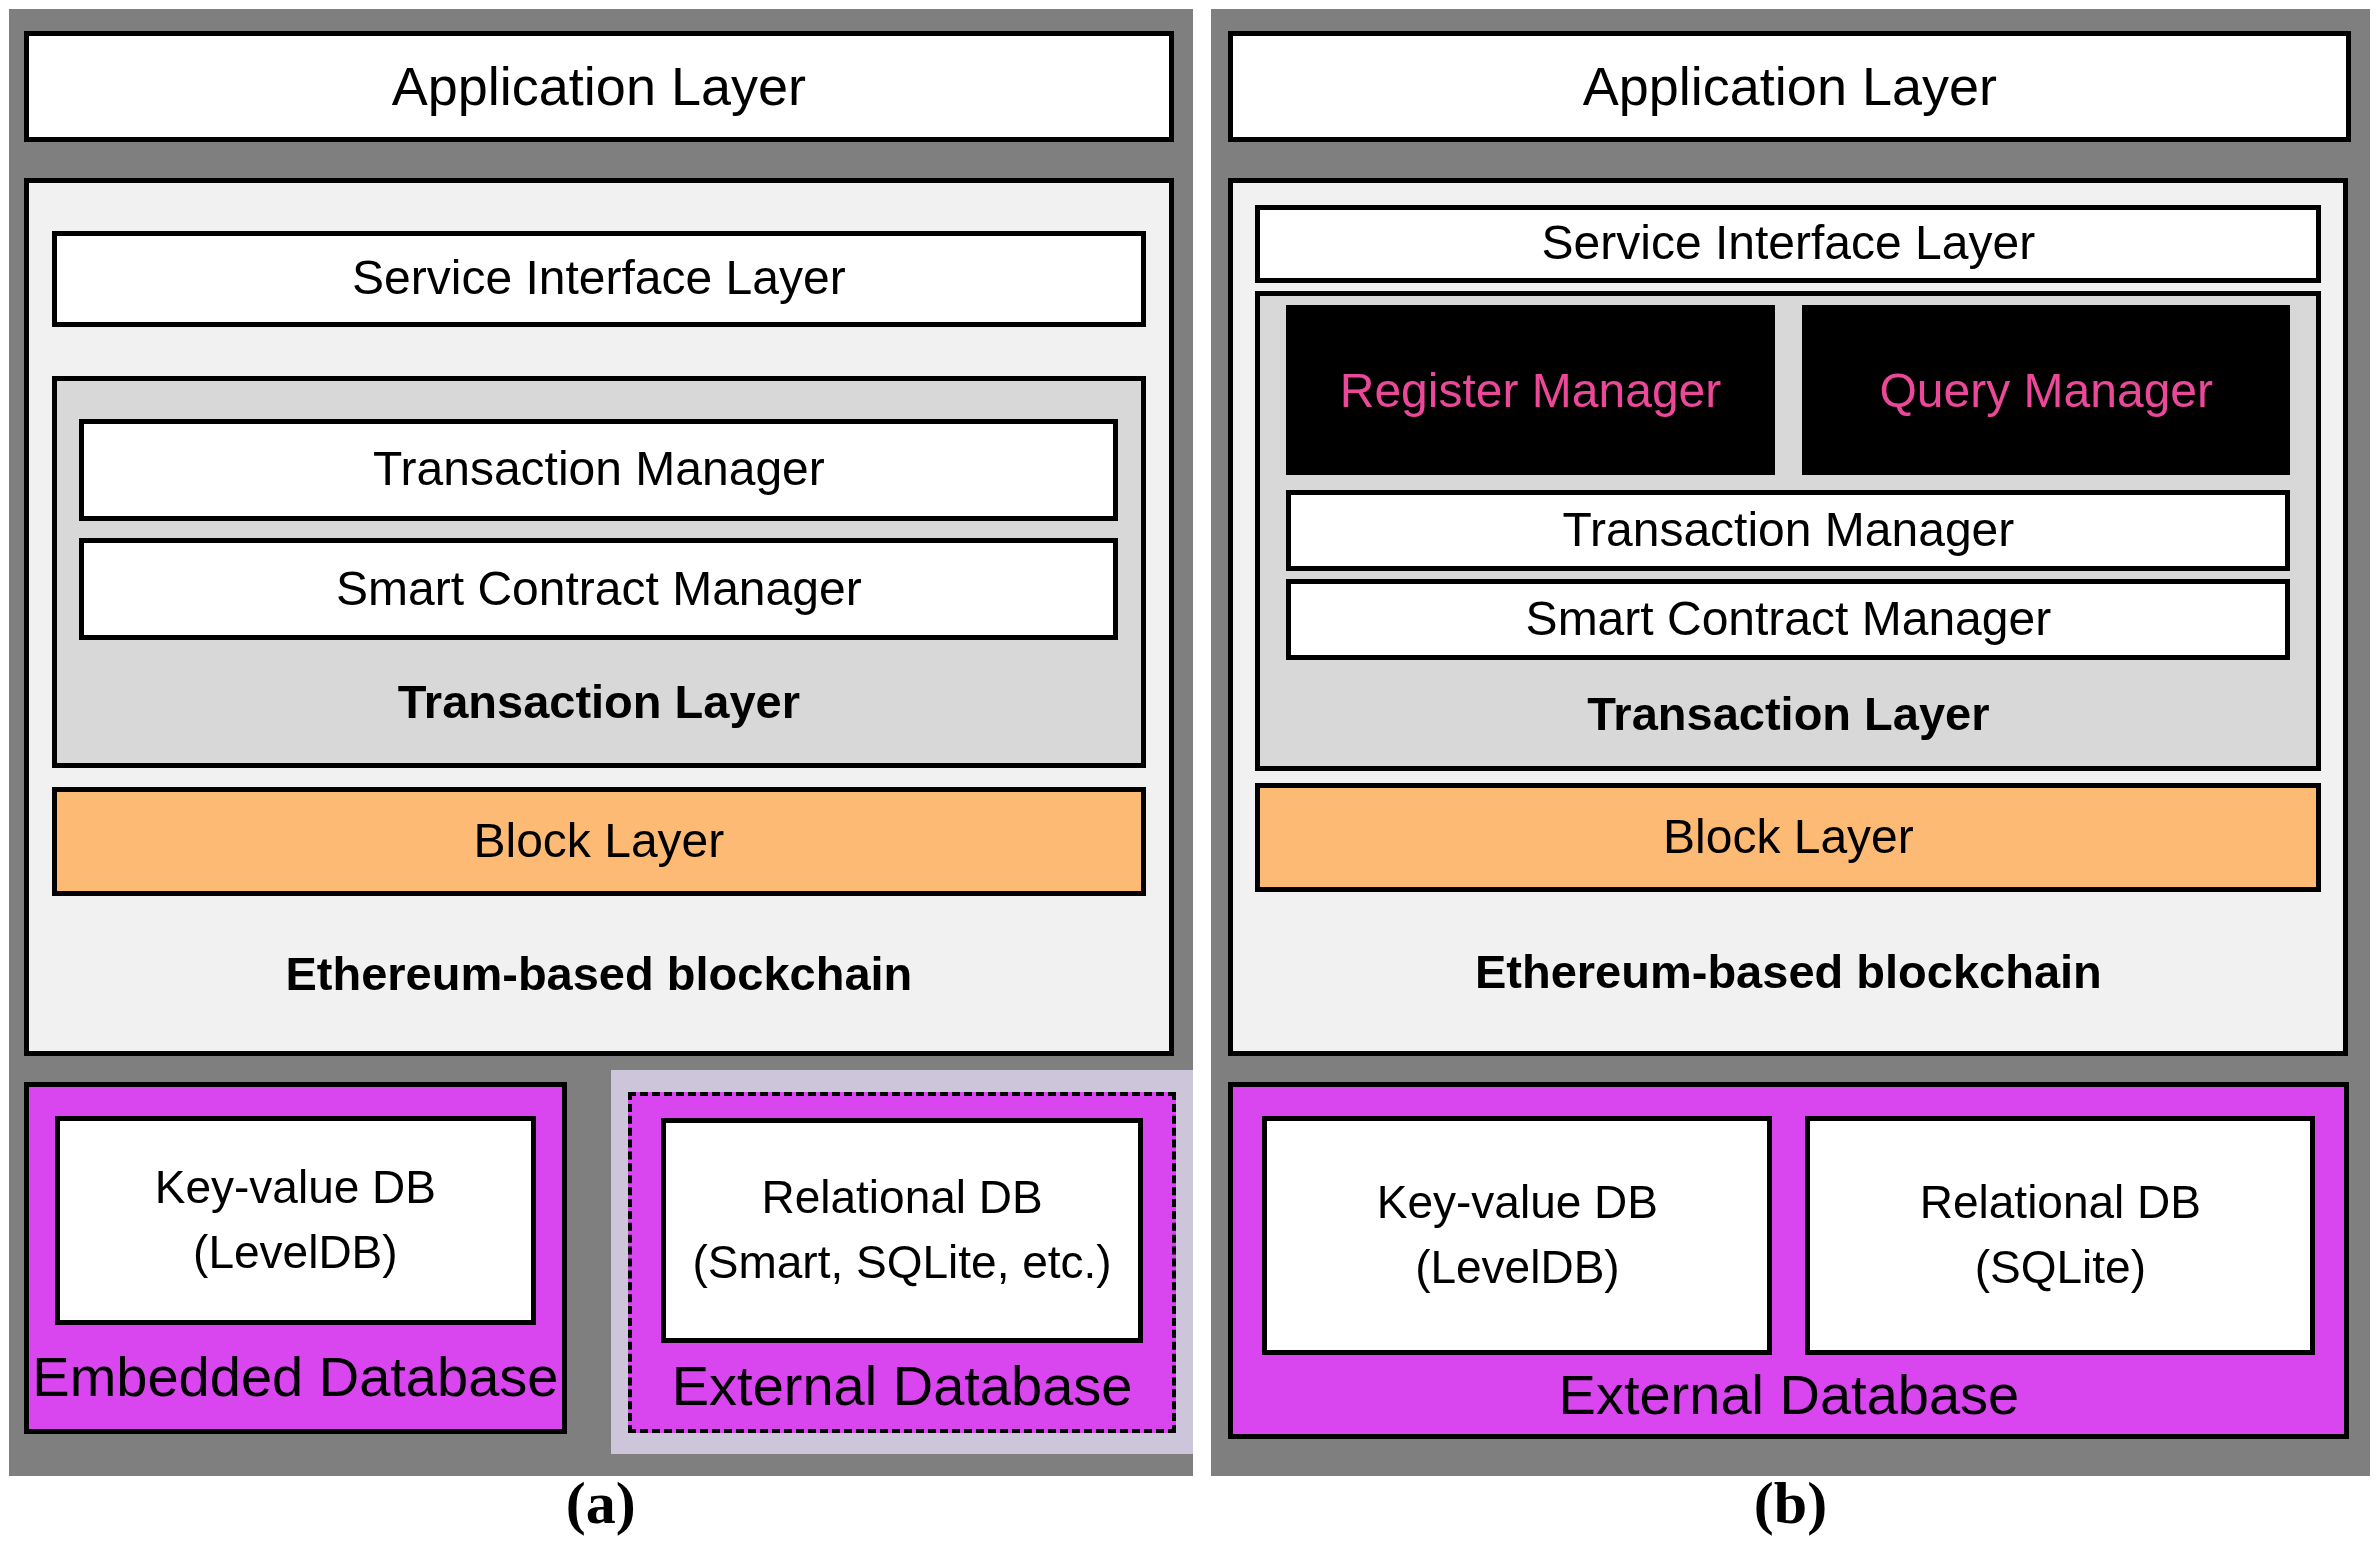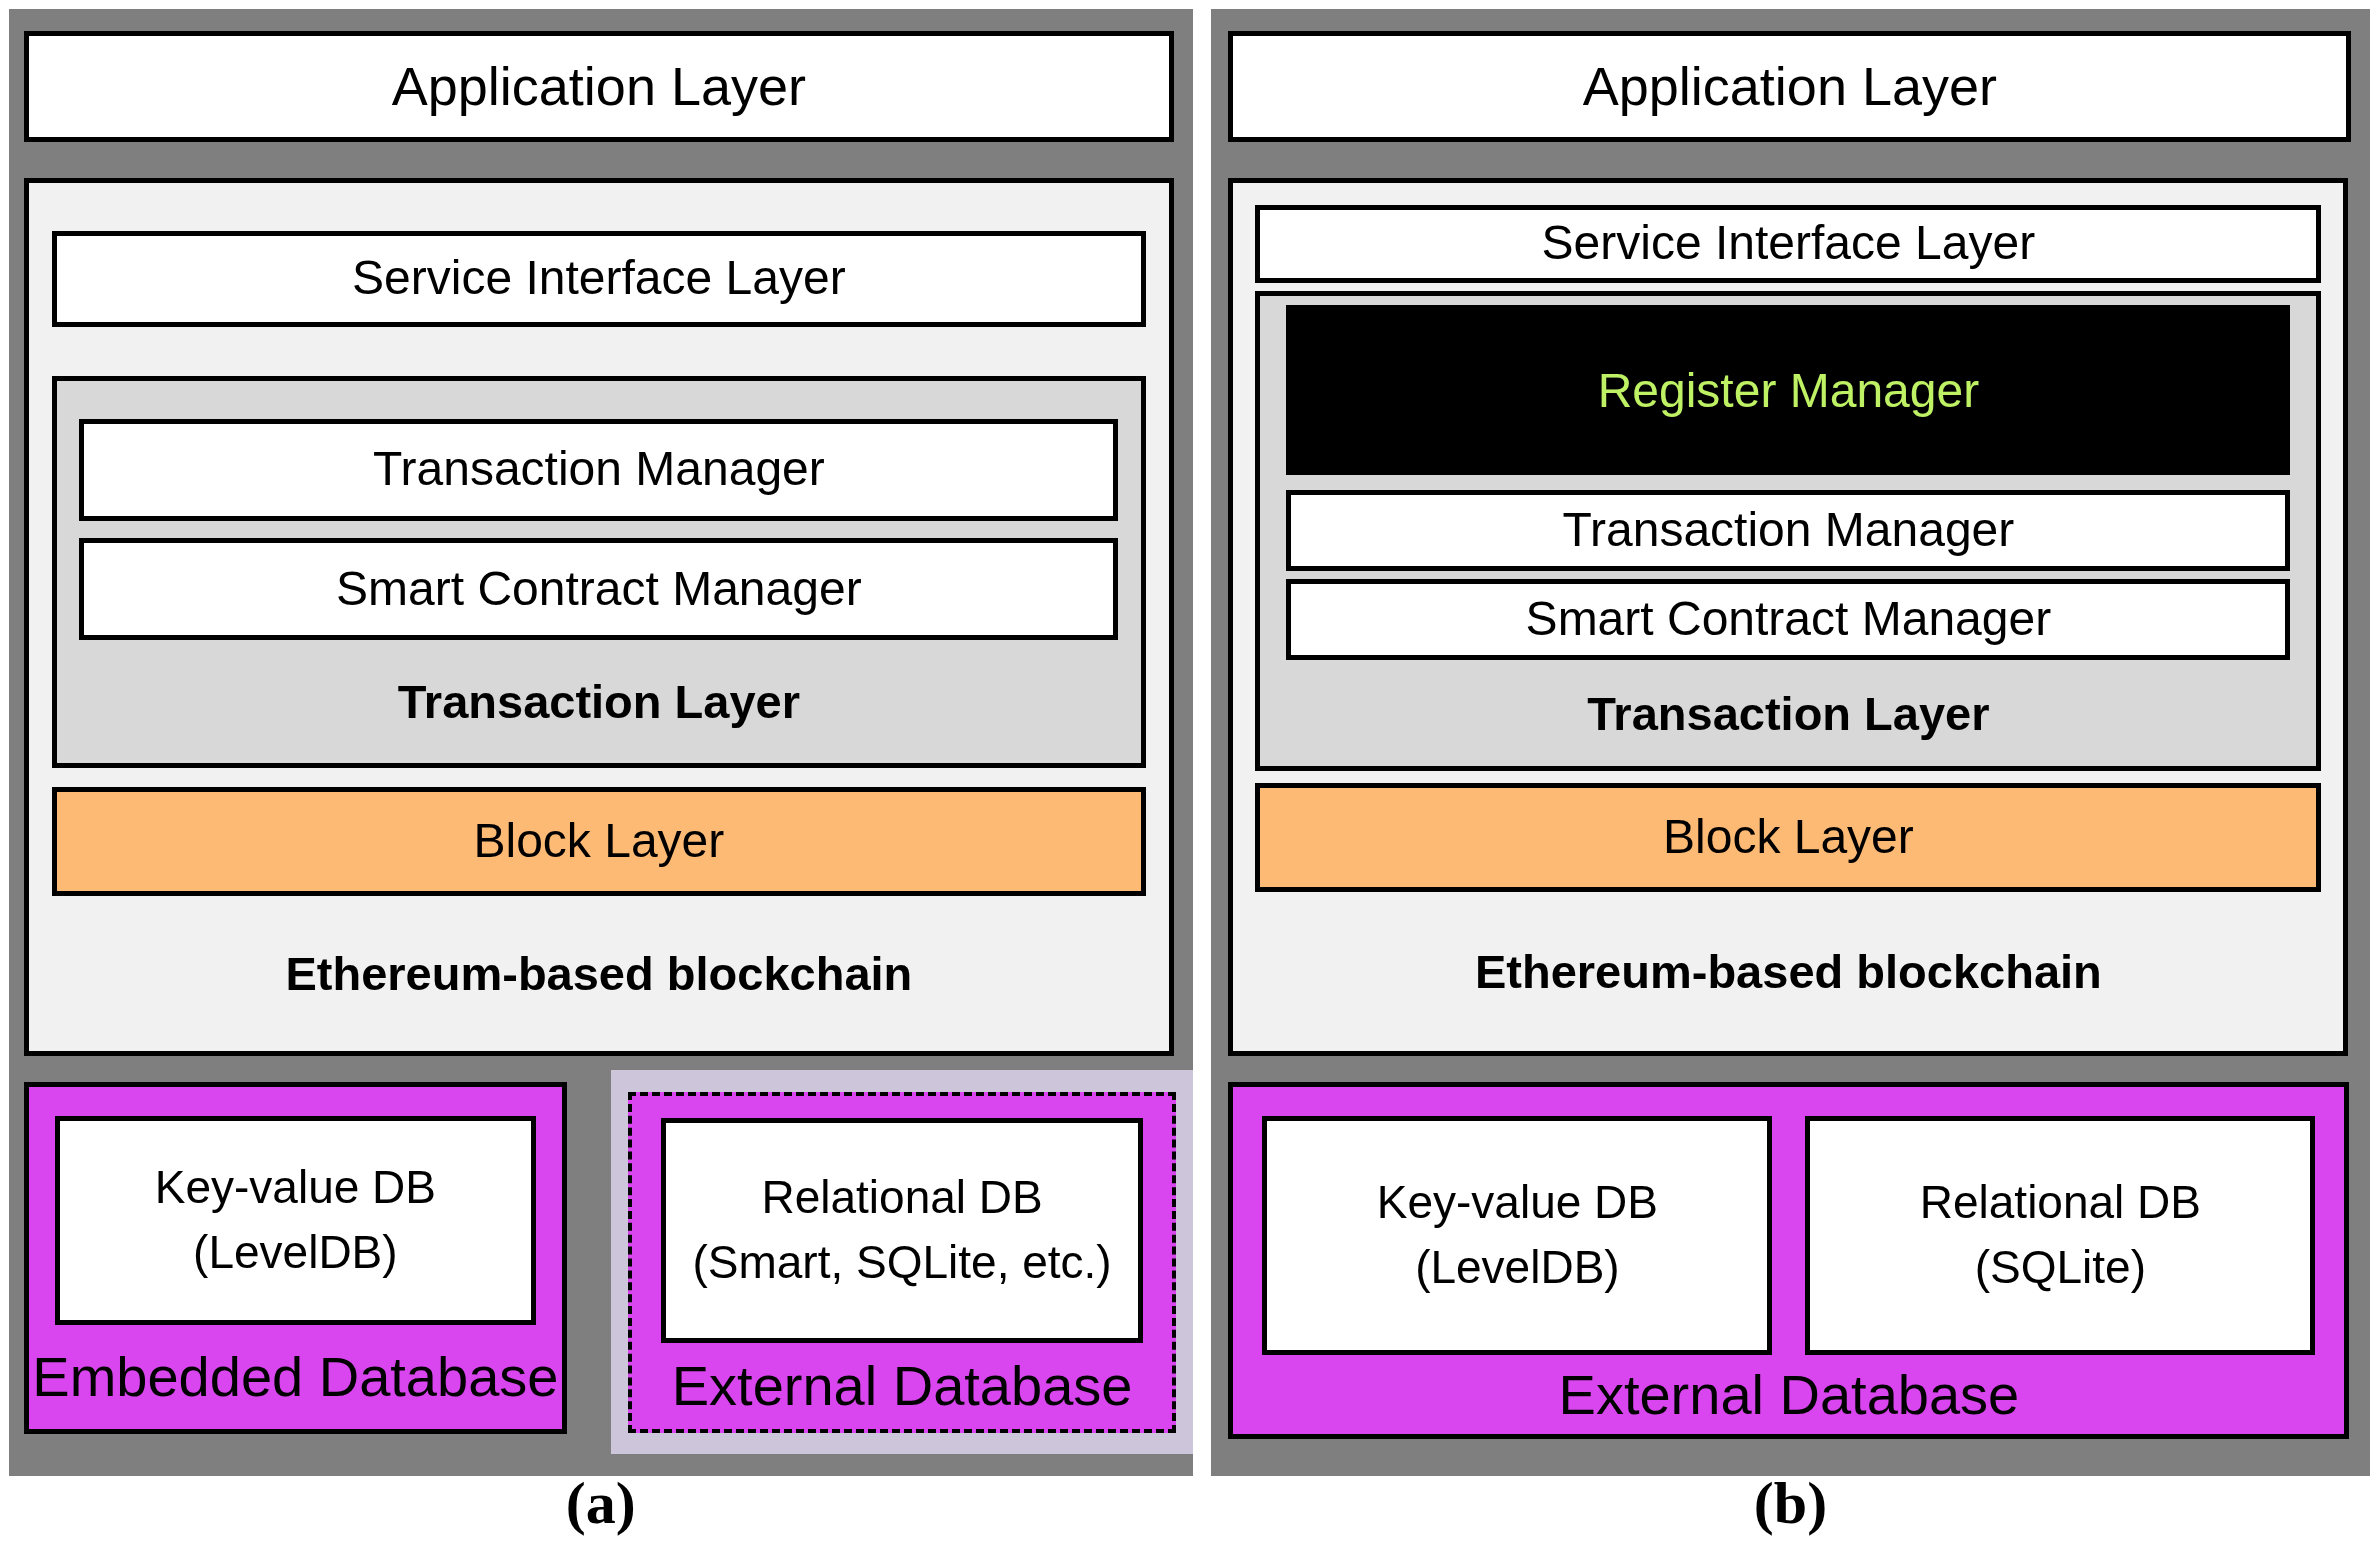--- a/index.html
+++ b/index.html
@@ -62,21 +62,21 @@
     display: flex;
     align-items: center;
     justify-content: center;
     text-align: center;
     font-size: 47px;
     font-weight: bold;
   }
 
   .black-box {
     background: #000000;
-    color: #bef264;
+    color: #ec4899;
     border: none;
     display: flex;
     align-items: center;
     justify-content: center;
     text-align: center;
     font-size: 48px;
     flex: 1;
   }
 
   .db-container {
@@ -199,20 +199,23 @@
       <div class="box" style="margin:22px 22px 0; height:78px; flex:none;">
         <span>Service Interface Layer</span>
       </div>
 
       <div class="txn" style="margin:8.7px 22px 0; height:480px;">
 
         <div class="db-row" style="margin:8.7px 26px 0; height:170px; gap:27.6px;">
           <div class="black-box">
             <span>Register Manager</span>
           </div>
+          <div class="black-box">
+            <span>Query Manager</span>
+          </div>
         </div>
 
         <div class="box" style="margin:14.5px 26px 0; height:81px; flex:none;">
           <span>Transaction Manager</span>
         </div>
         <div class="box" style="margin:8.7px 26px 0; height:81px; flex:none;">
           <span>Smart Contract Manager</span>
         </div>
         <div class="grow-label">
           <span>Transaction Layer</span>

